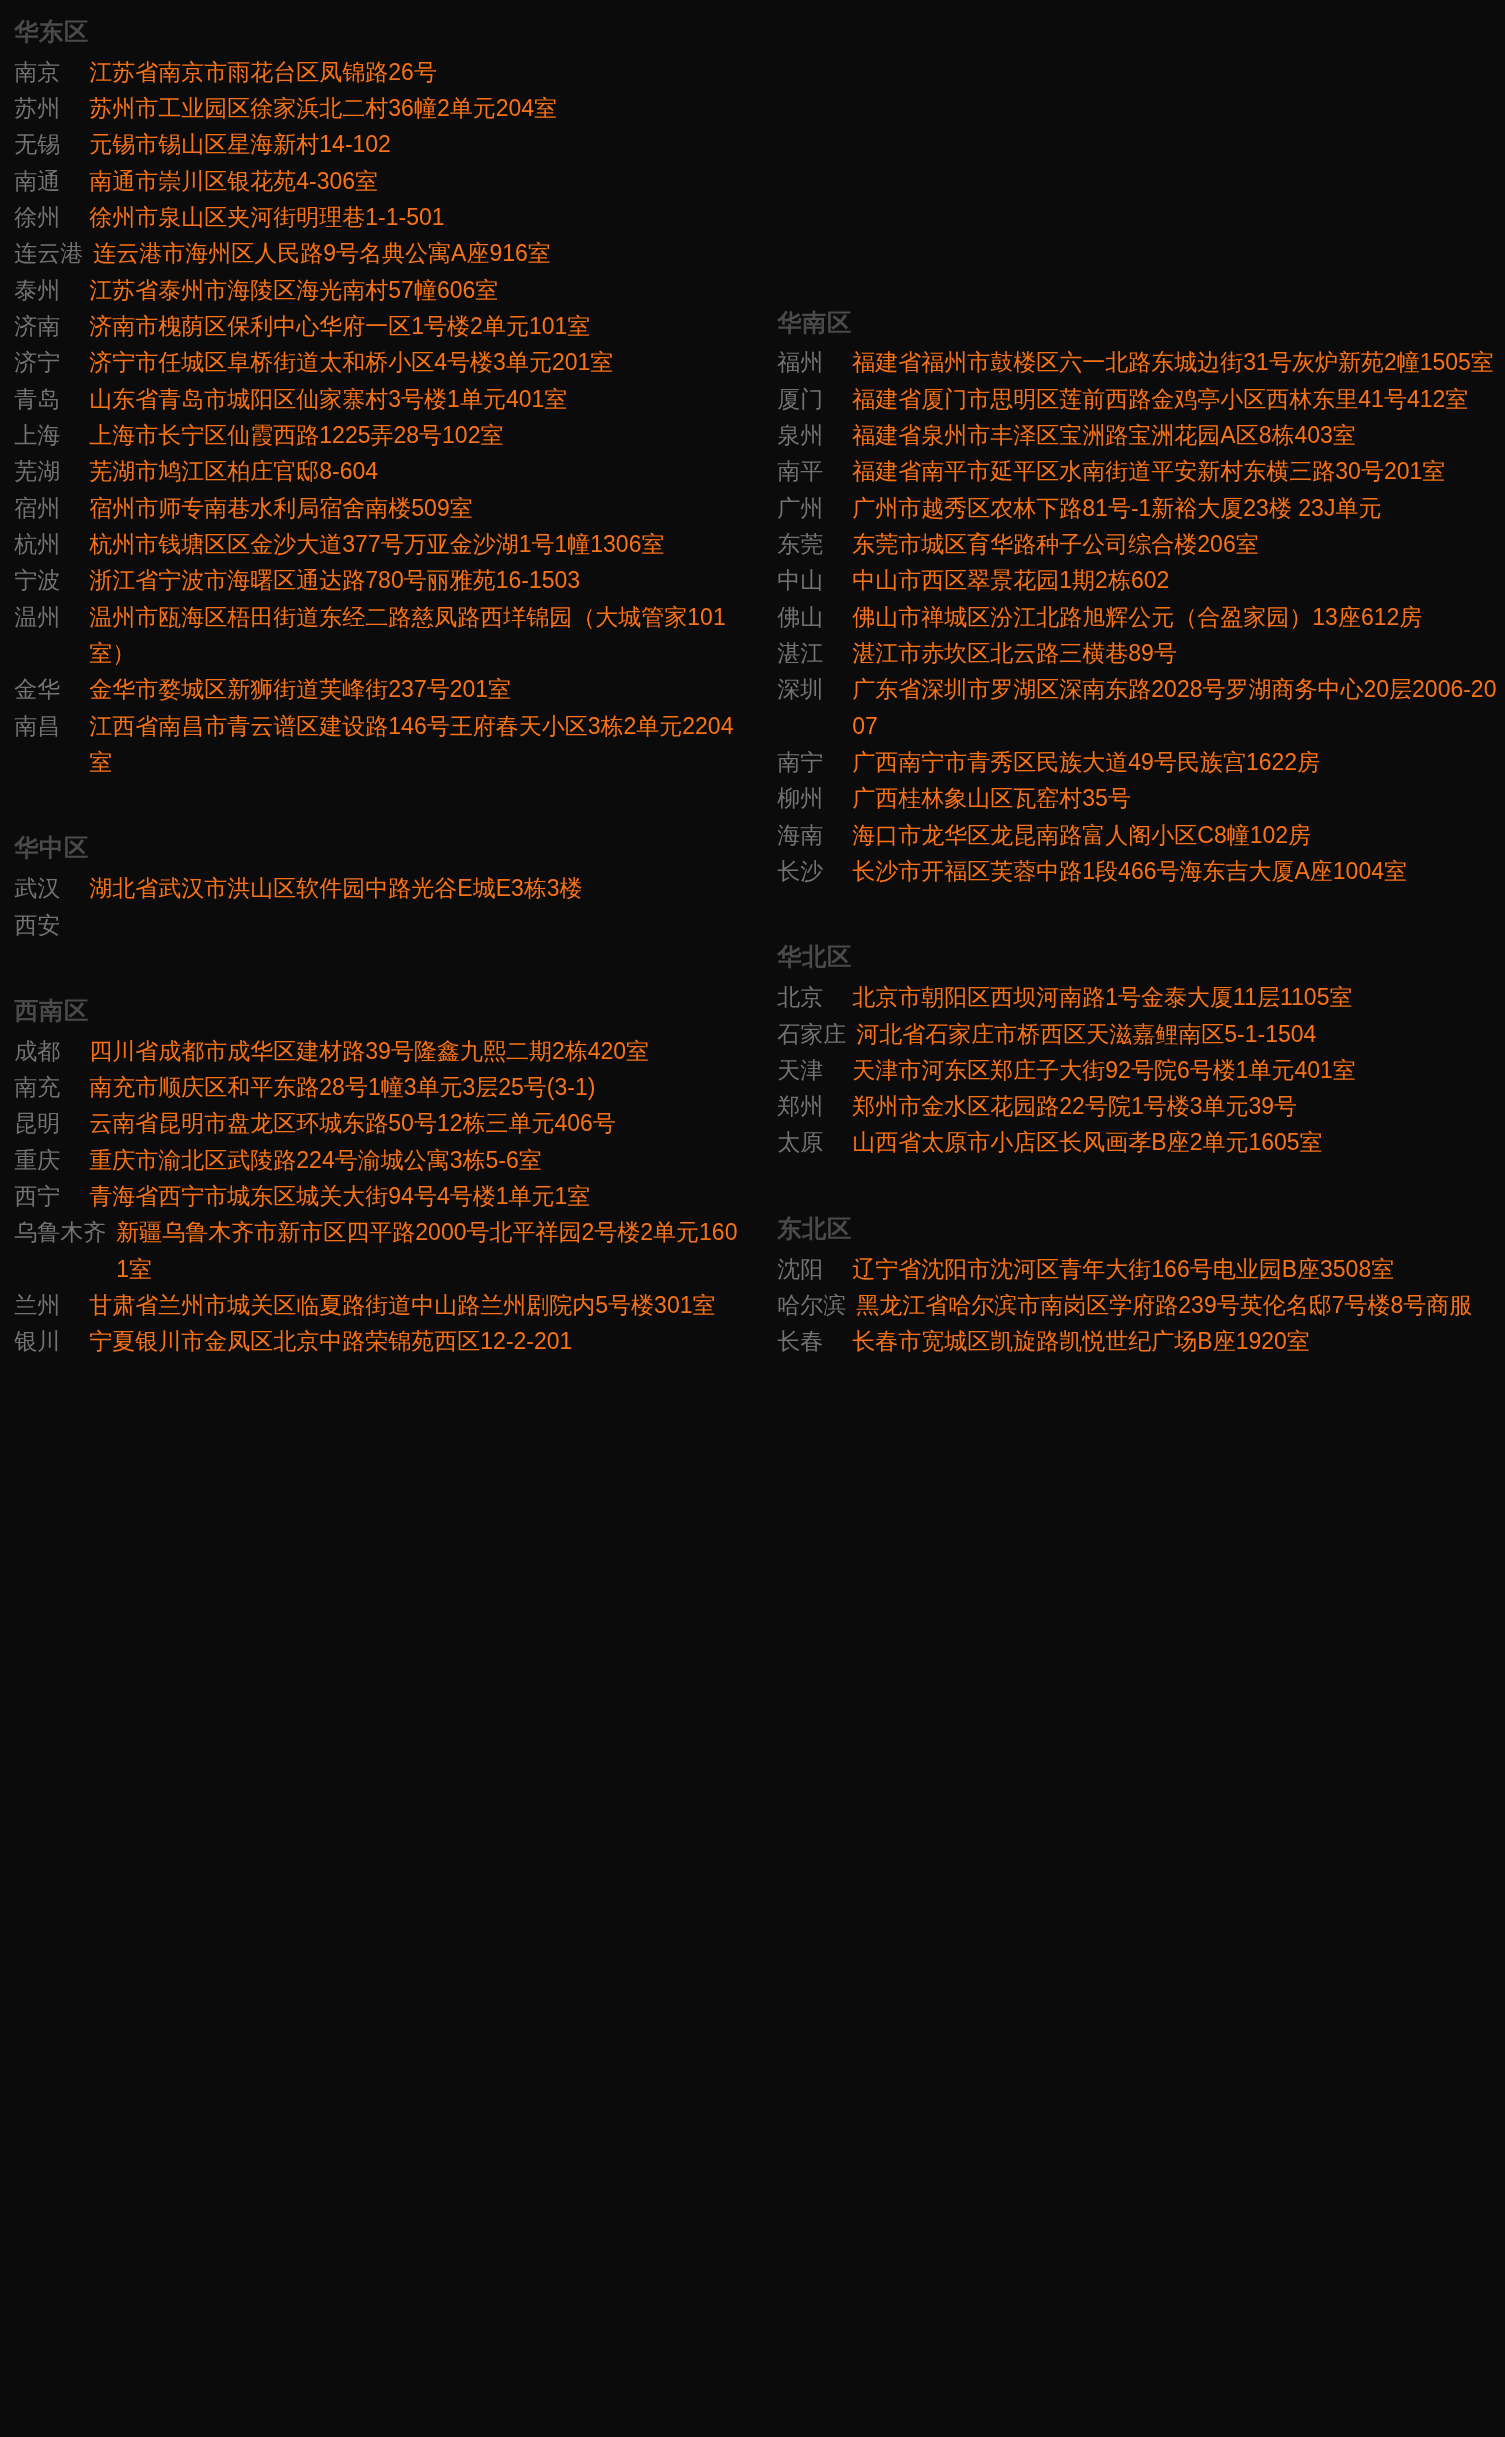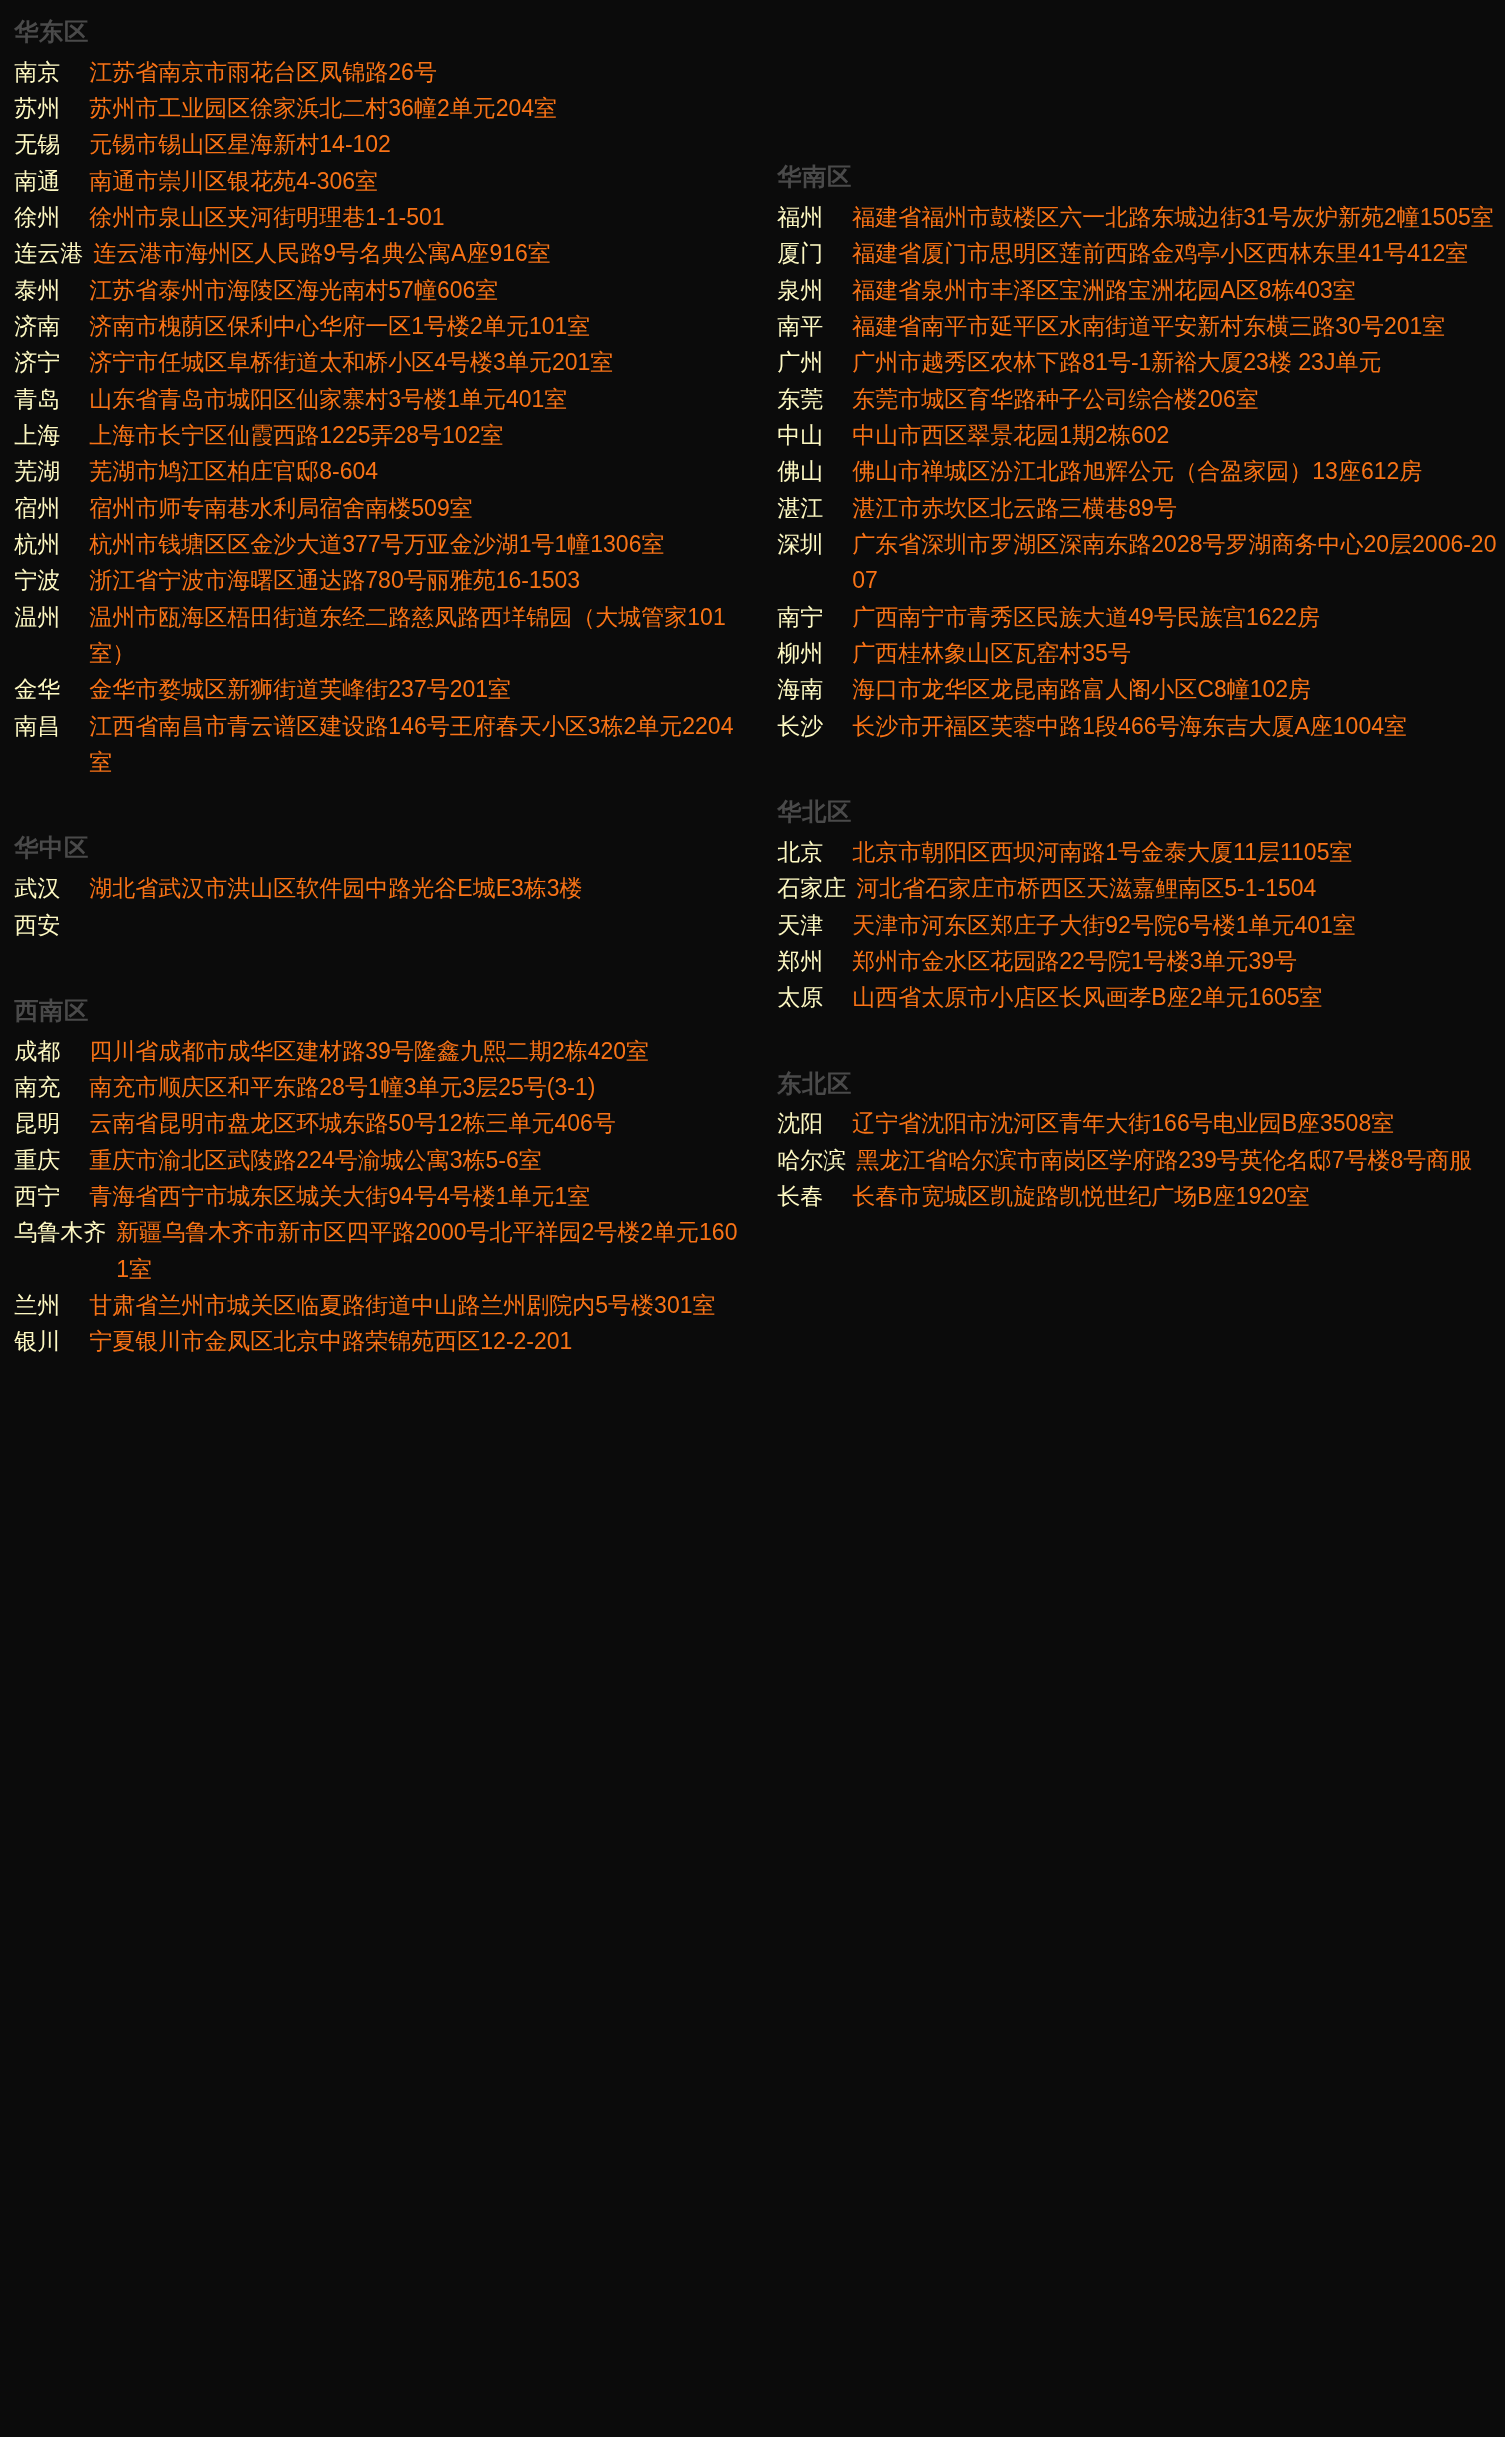--- a/index.html
+++ b/index.html
@@ -16,21 +16,21 @@
     position: relative;
     width: 1506px;
     min-height: 2438px;
     background: #0b0b0b;
     padding: 0;
     box-sizing: border-box;
   }
   .columns {
     display: flex;
     flex-direction: row;
-    align-items: center;
+    align-items: flex-end;
     padding: 13px 14.3px 0 14.3px;
     box-sizing: border-box;
     gap: 32px;
   }
   .col {
     width: 731px;
     flex: 0 0 731px;
   }
   .group {
     margin-bottom: 7.2px;
@@ -51,21 +51,21 @@
     line-height: 1.58;
     color: #404040;
     margin: 0;
   }
   .entry .city {
     flex: 0 0 auto;
     min-width: 75px;
     white-space: nowrap;
     padding-right: 10px;
     box-sizing: border-box;
-    color: #fef9c3;
+    color: #737373;
   }
   .entry .addr {
     flex: 1 1 auto;
     text-indent: 0;
     padding-left: 0;
     word-break: break-all;
     color: #f97316;
   }
   .spacer-lg { height: 42px; }
 </style>

